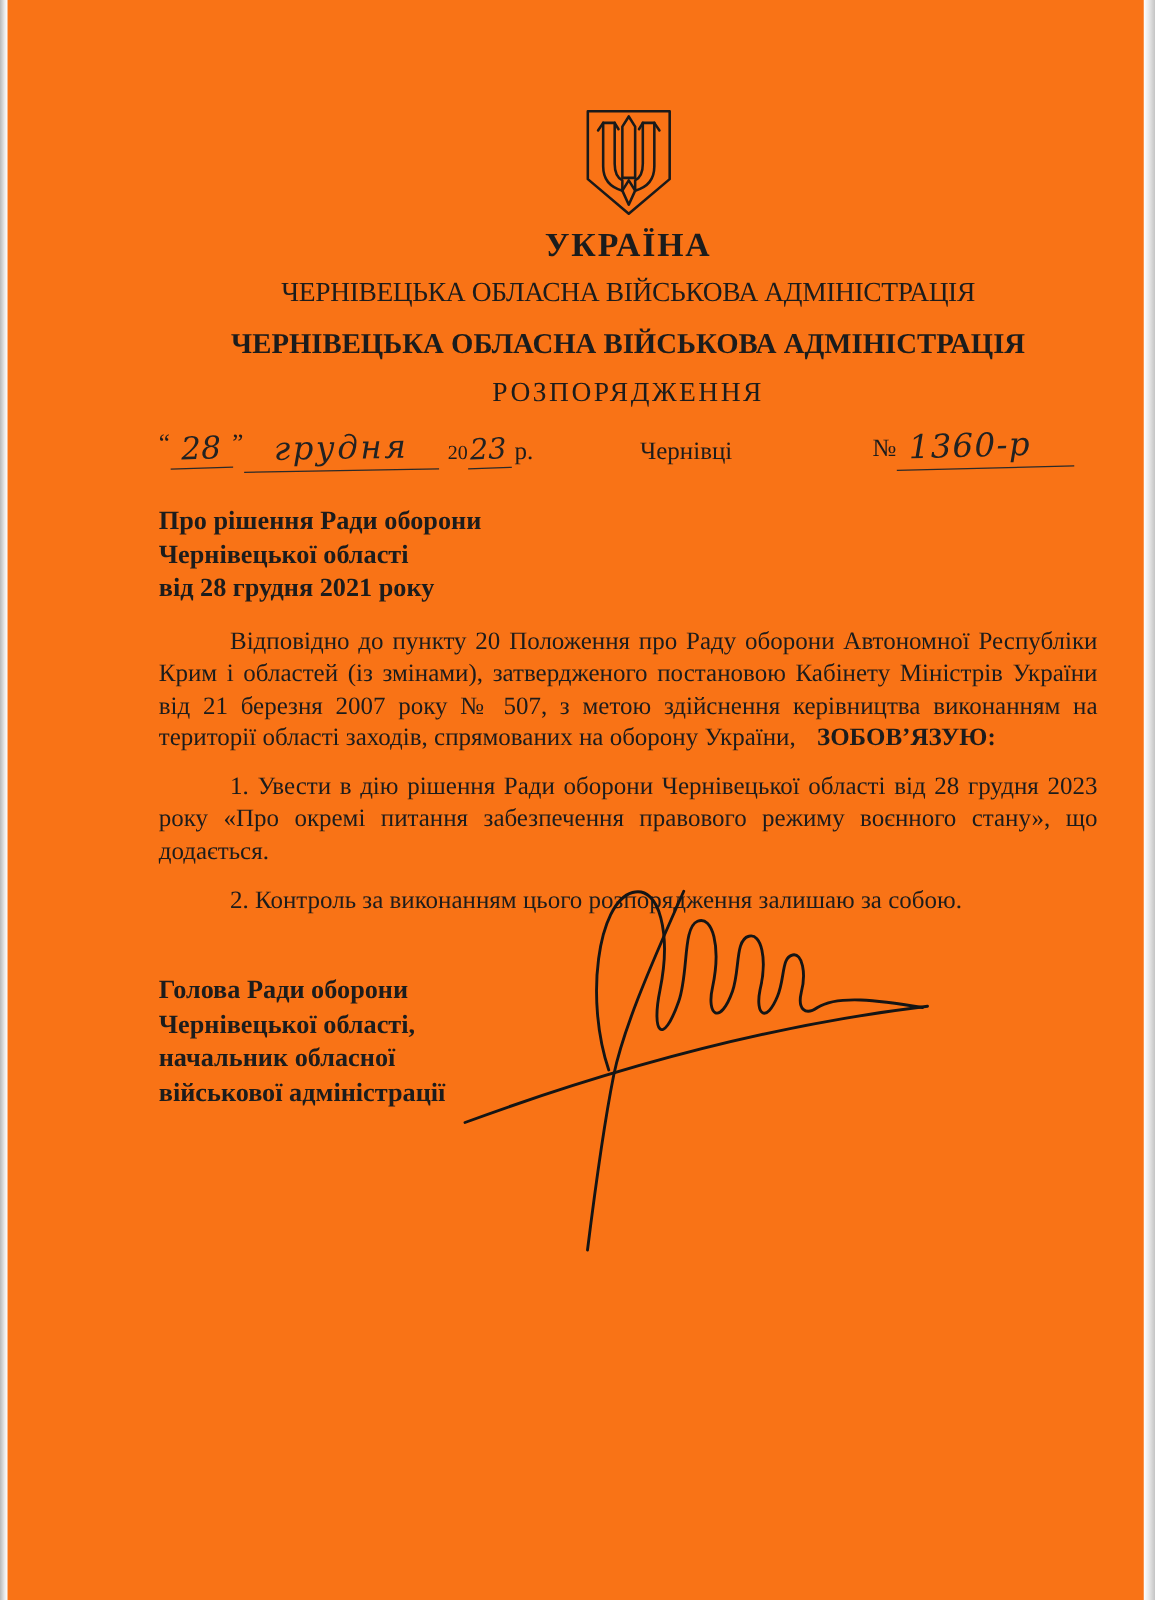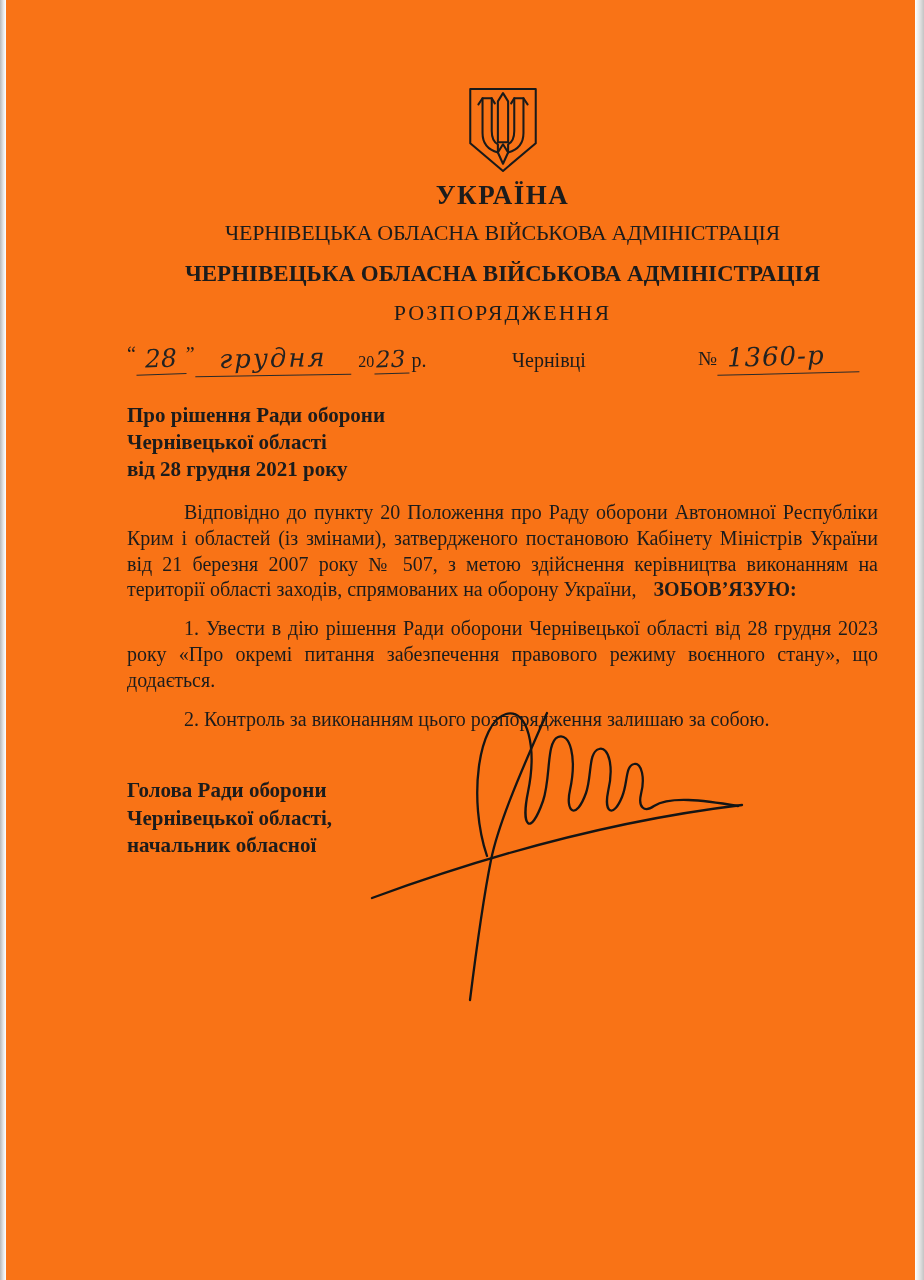--- a/index.html
+++ b/index.html
@@ -102,20 +102,21 @@
     <p class="body-par first"><span>Відповідно до пункту 20 Положення про Раду оборони Автономної Республіки Крим і областей (із змінами), затвердженого постановою Кабінету Міністрів України від 21 березня 2007 року № 507, з метою здійснення керівництва виконанням на території області заходів, спрямованих на оборону України, </span><b>ЗОБОВ’ЯЗУЮ:</b></p>
 
     <p class="body-par">1. Увести в дію рішення Ради оборони Чернівецької області від 28 грудня 2023 року «Про окремі питання забезпечення правового режиму воєнного стану», що додається.</p>
     <p class="body-par">2. Контроль за виконанням цього розпорядження залишаю за собою.</p>
 
     <div class="sig-row">
       <div class="sig-position">
         <div>Голова Ради оборони</div>
         <div>Чернівецької області,</div>
         <div>начальник обласної</div>
+        <div>військової адміністрації</div>
       </div>
     </div>
 
   </div>
 
   <svg class="signature-svg" viewBox="0 0 924 1280" fill="none" stroke="#151515" stroke-width="2.3" stroke-linecap="round">
 
     <path d="M487 856
              C 468 800, 478 722, 506 714
              C 528 708, 537 748, 528 792

